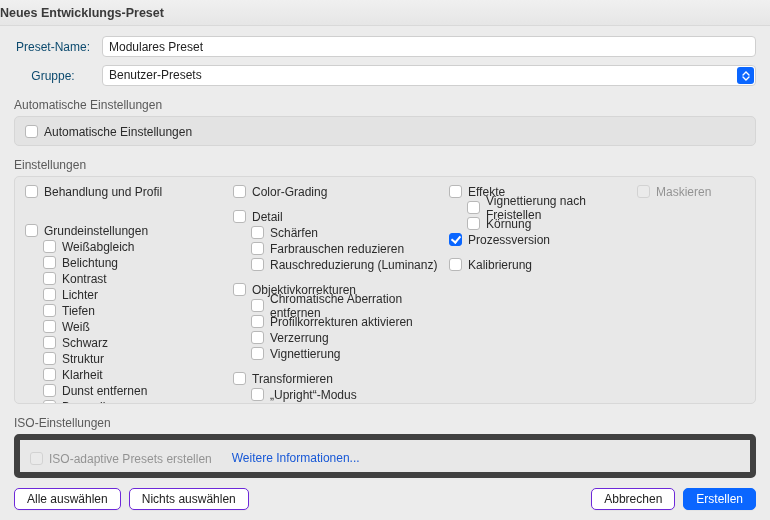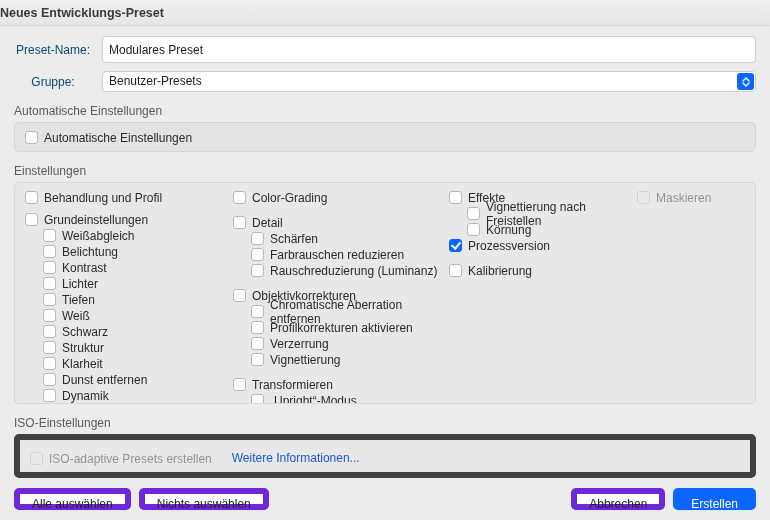--- a/index.html
+++ b/index.html
@@ -16,21 +16,21 @@
   .titlebar {
     height: 26px; line-height: 26px; 
     background: linear-gradient(#f0f0f0,#e6e6e6);
     border-bottom: 1px solid #d9d9d9;
     font-weight: 600; color: #3a3a3a; font-size: 12.5px;
   }
   .body { flex: 1; padding: 10px 14px 0 14px; display: flex; flex-direction: column; gap: 8px; overflow: hidden;}
   .formrow { display: flex; align-items: center; gap: 10px; }
   .formrow label.lbl { width: 78px; text-align: center; color: #0c4a6e; }
   .textfield {
-    flex: 1; height: 27px; border: 1px solid #cfcfcf; border-radius: 4px;
+    flex: 1; height: 21px; border: 1px solid #cfcfcf; border-radius: 4px;
     background: #fff; padding: 0 6px; font-size: 12px; color: #222;
   }
   .selectwrap { flex:1; position:relative; }
   .selectfield {
     width:100%; height: 21px; border: 1px solid #cfcfcf; border-radius: 4px;
     background: #fff; padding: 0 6px; font-size: 12px; color: #222; line-height:19px;
   }
   .select-chevrons {
     position:absolute; right:2px; top:2px; width:17px; height:17px;
     background:#0a66ff; border-radius:3px; display:flex; flex-direction:column;
@@ -76,21 +76,21 @@
   .iso-panel {
     background:#e8e8e8; border:6px solid #404040; border-radius:5px;
     padding: 6px 10px;
   }
   .iso-row { display:flex; align-items:center; gap:20px; margin-top:4px;}
   .link { color:#1858d6; cursor:pointer; }
   .footer {
     height: 42px; padding: 8px 14px; display:flex; align-items:center;
   }
   .btn {
-    height:22px; padding:0 12px; border:6px solid #6d28d9; border-radius:5px;
+    height:22px; padding:0 12px; border:1px solid #6d28d9; border-radius:5px;
     background:#fff; font-size:12px; color:#222; line-height:20px;
     box-shadow: 0 1px 0 rgba(0,0,0,0.03);
   }
   .btn + .btn { margin-left:8px; }
   .btn.primary { background:#0a66ff; border-color:#0a66ff; color:#fff; }
   .spacer { flex:1; }
 </style>
 </head>
 <body>
 
@@ -131,21 +131,21 @@
     <div style="display:flex;flex-direction:column;flex:1;min-height:0;">
       <div class="section-title">Einstellungen</div>
       <div class="settings-panel" style="margin-top:4px">
         <div class="cols">
 
           <div class="col c1">
             <label class="chk hdr">
                 <input type="checkbox" style="">
                 <span>Behandlung und Profil</span>
               </label>
-            <label class="chk hdr" style="margin-top:7px">
+            <label class="chk hdr" style="margin-top:24px">
                 <input type="checkbox" style="">
                 <span>Grundeinstellungen</span>
               </label>
             <div class="sub" id="basic-list">
                 <label class="chk">
                   <input type="checkbox" style="">
                   <span>Weißabgleich</span>
                 </label>
                 <label class="chk">
                   <input type="checkbox" style="">

